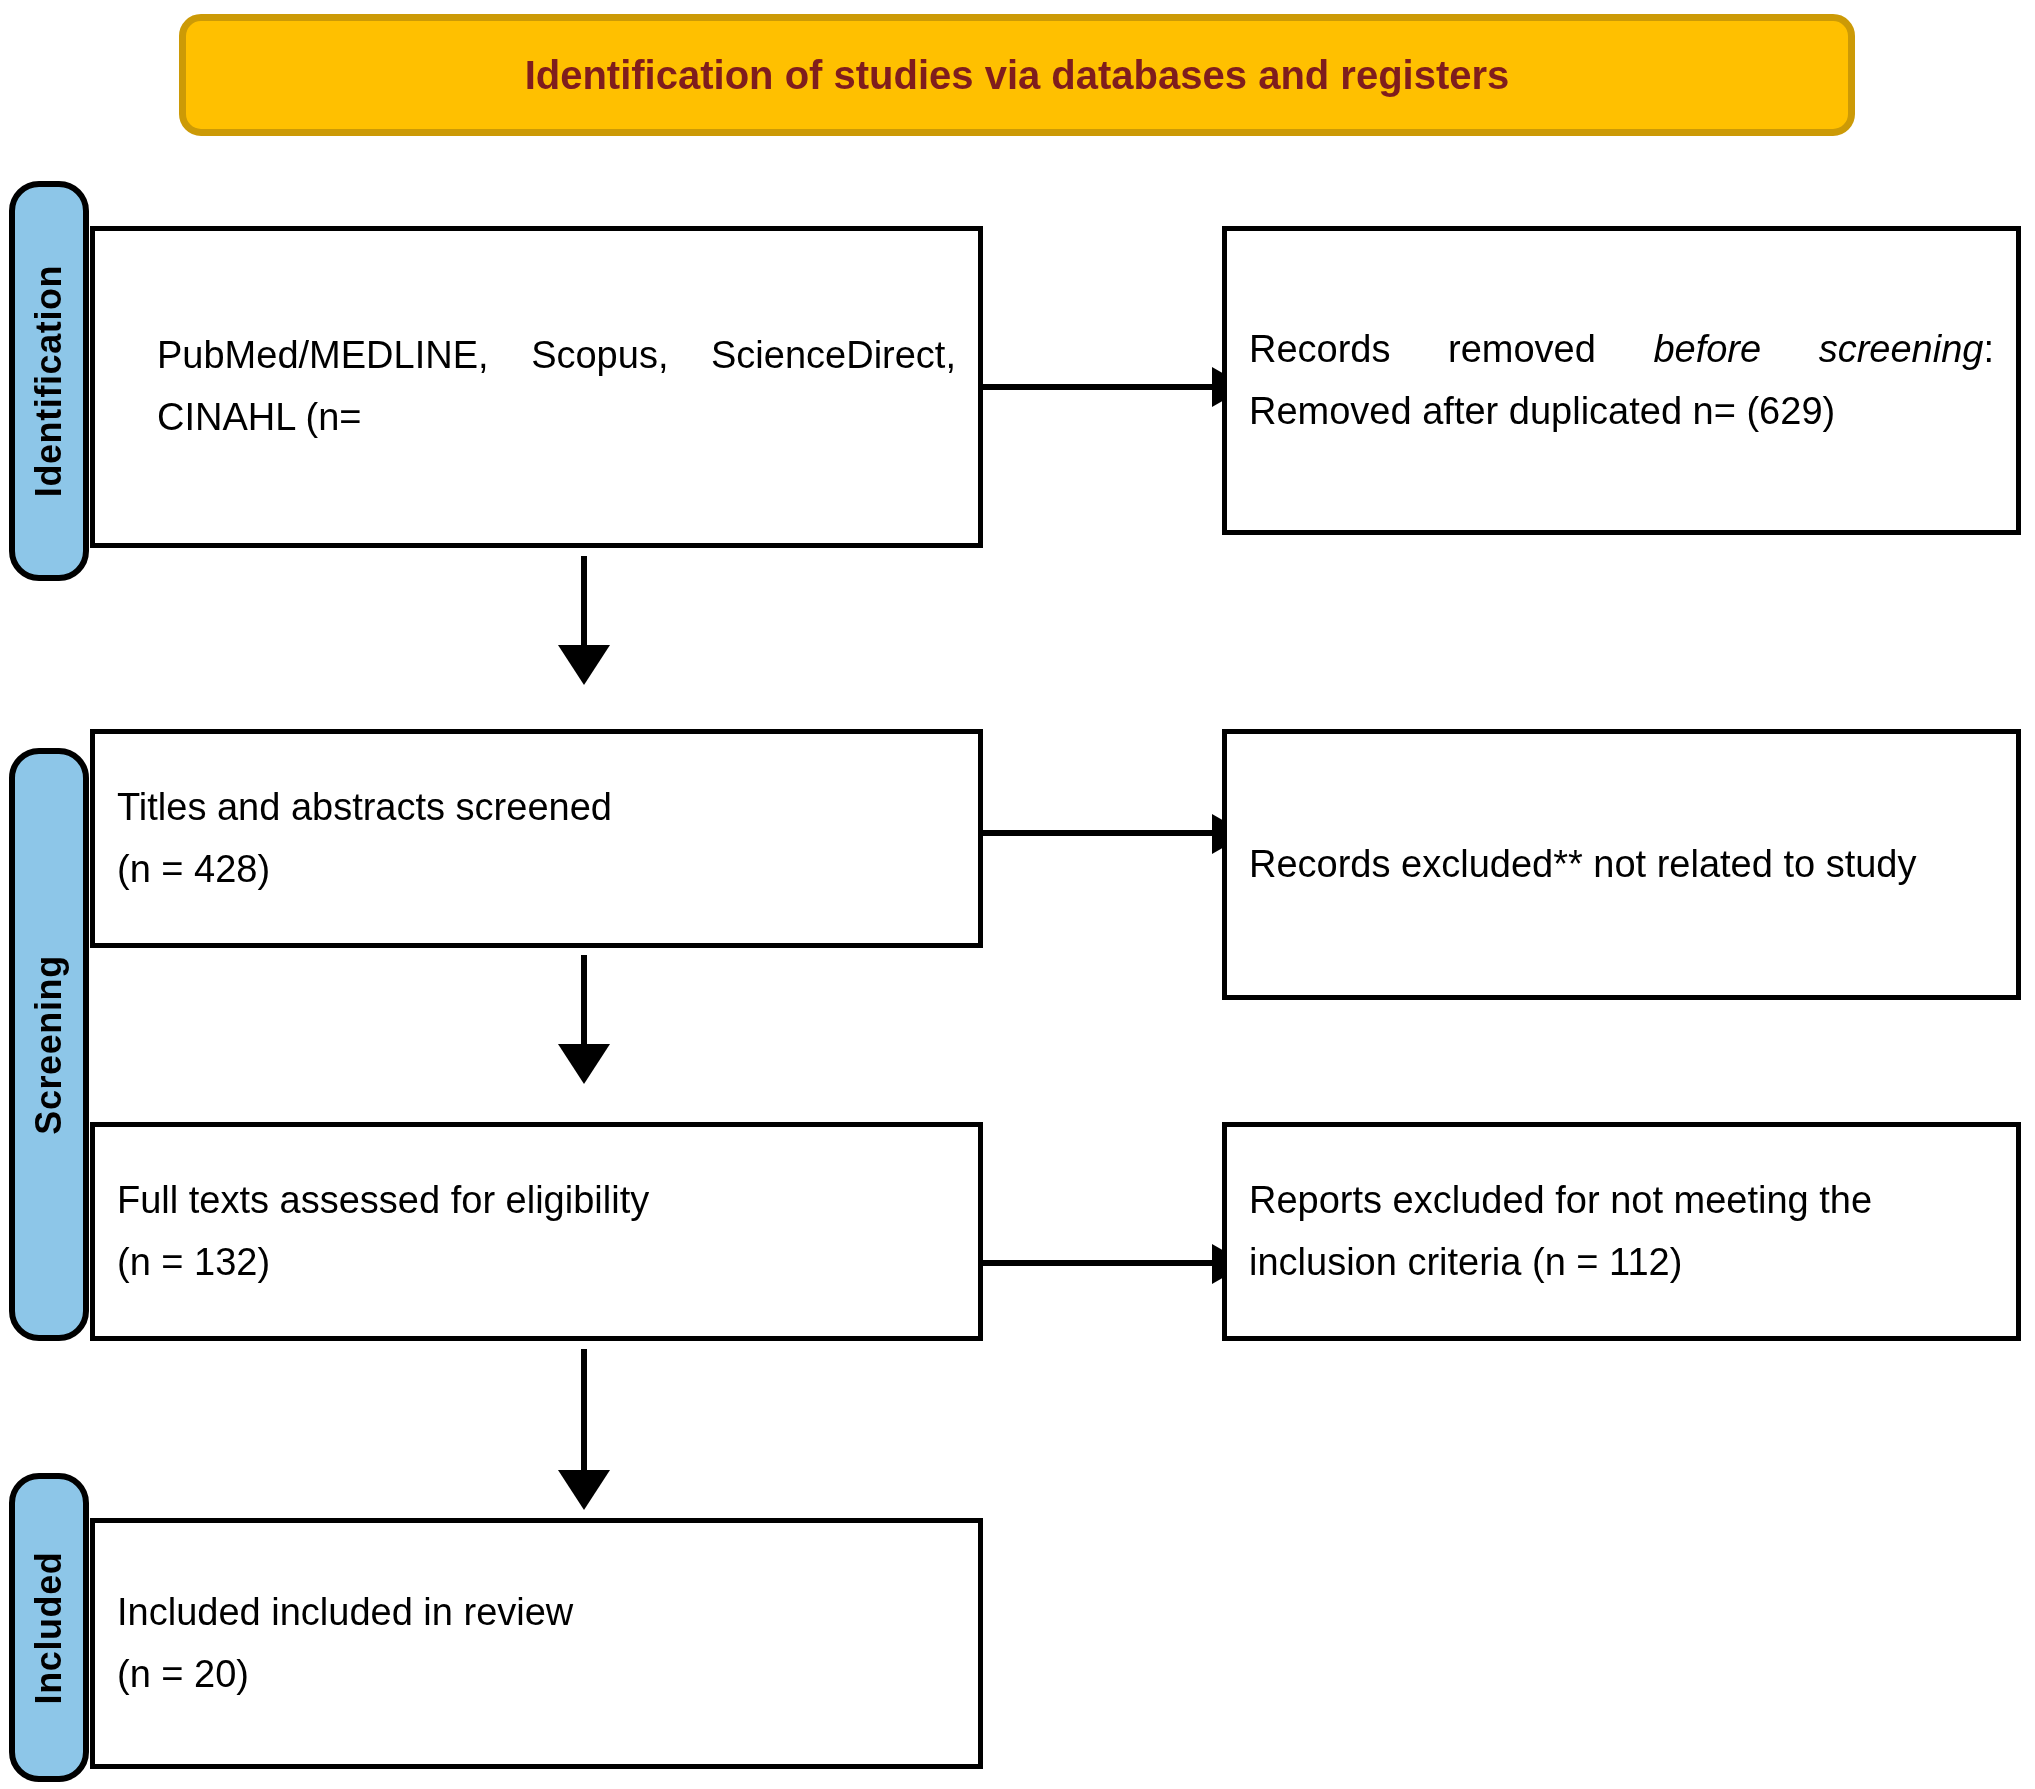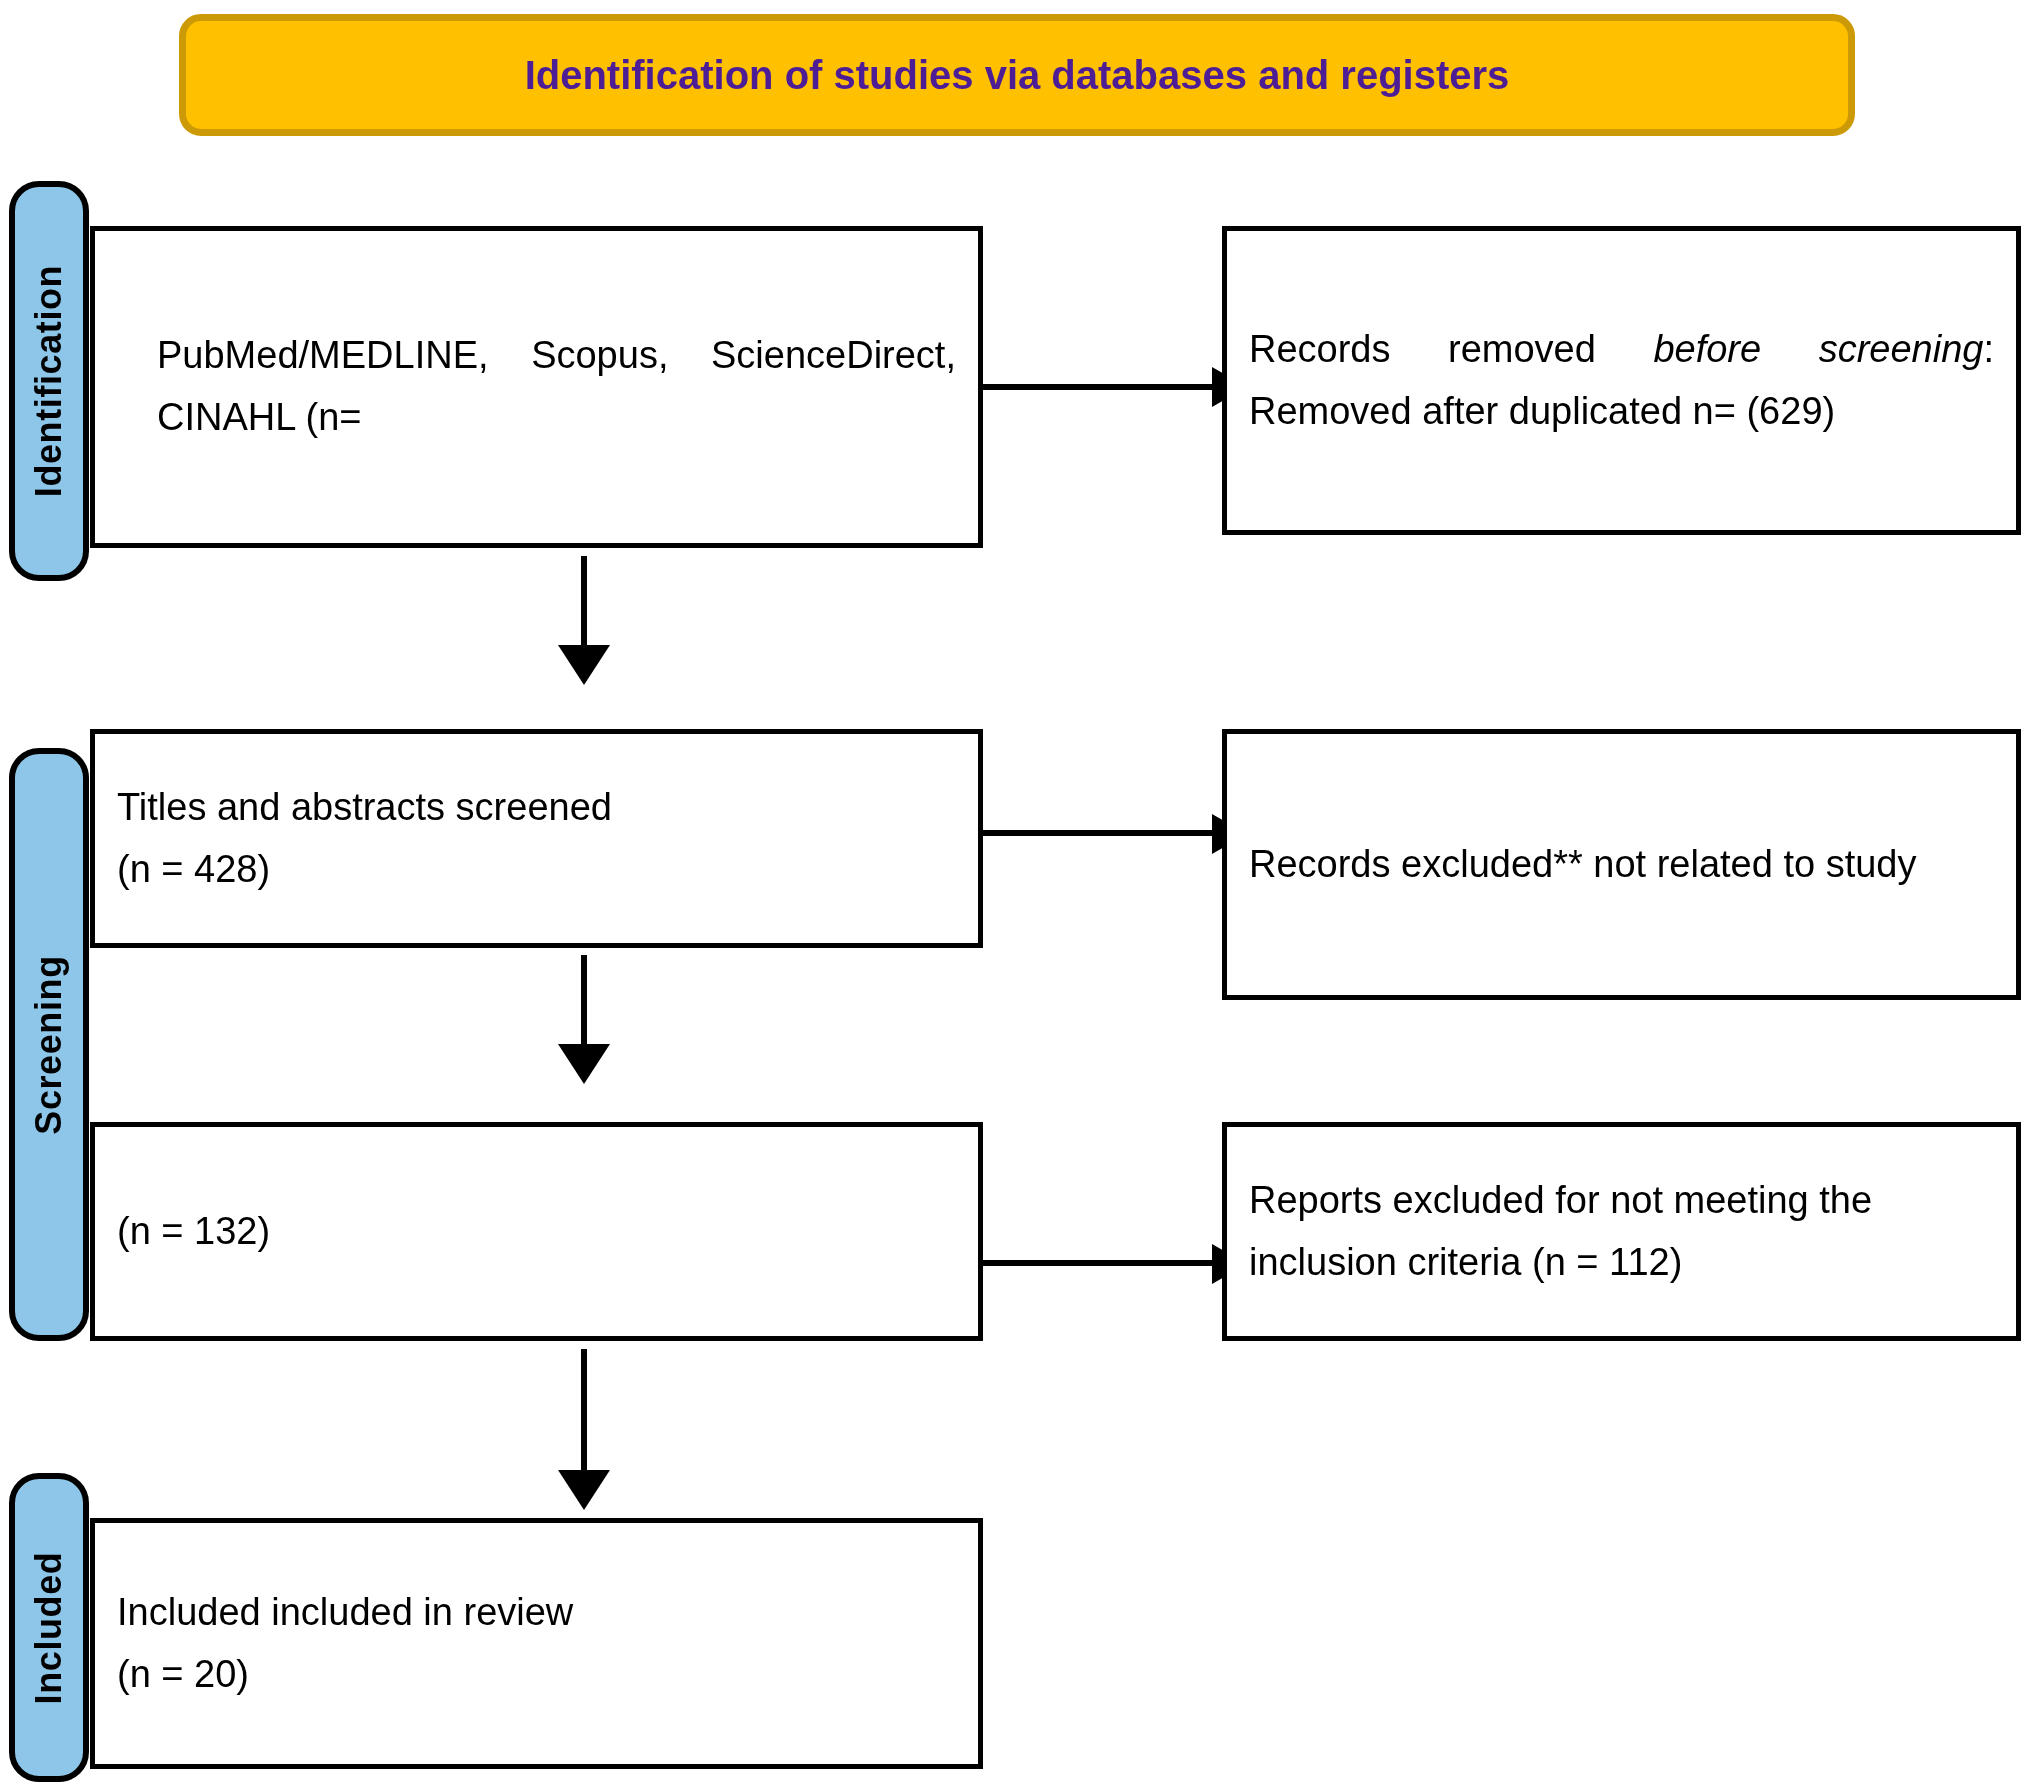--- a/index.html
+++ b/index.html
@@ -29,21 +29,21 @@
     border: 7px solid #CC9A06;
     border-radius: 22px;
     box-sizing: border-box;
     display: flex;
     align-items: center;
     justify-content: center;
   }
   .banner-title {
     font-size: 40px;
     font-weight: bold;
-    color: #4c1d95;
+    color: #7f1d1d;
     letter-spacing: 0px;
     text-align: center;
     white-space: nowrap;
   }
 
   
   .stage-tab {
     position: absolute;
     background: #8DC6E8;
     border: 6.4px solid #000000;
@@ -156,20 +156,21 @@
   <div class="arrow-right" style="left:1212px; top:814px;"></div>
 
   <div class="box" style="left:1222px; top:729px; width:799px; height:271px;">
     <div class="box-text">Records excluded** not related to study</div>
   </div>
 
   <div class="v-line" style="left:581px; top:955px; height:110px;"></div>
   <div class="arrow-down" style="left:558px; top:1044px;"></div>
 
   <div class="box" style="left:90px; top:1122px; width:893px; height:219px;">
+    <div class="box-text">Full texts assessed for eligibility</div>
     <div class="box-text">(n = 132)</div>
   </div>
 
   <div class="h-line" style="left:983px; top:1260px; width:239px;"></div>
   <div class="arrow-right" style="left:1212px; top:1244px;"></div>
 
   <div class="box" style="left:1222px; top:1122px; width:799px; height:219px;">
     <div class="box-text">Reports excluded for not meeting the inclusion criteria (n = 112)</div>
   </div>
 

